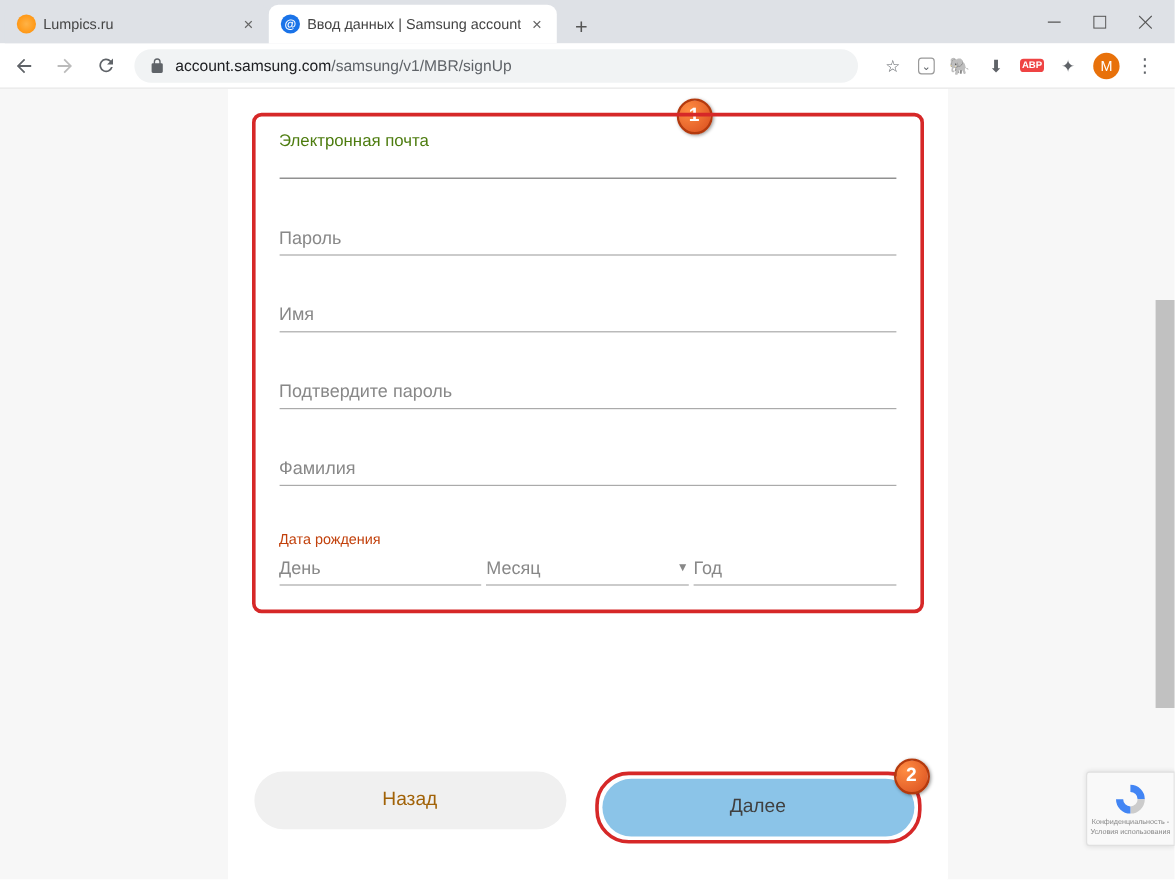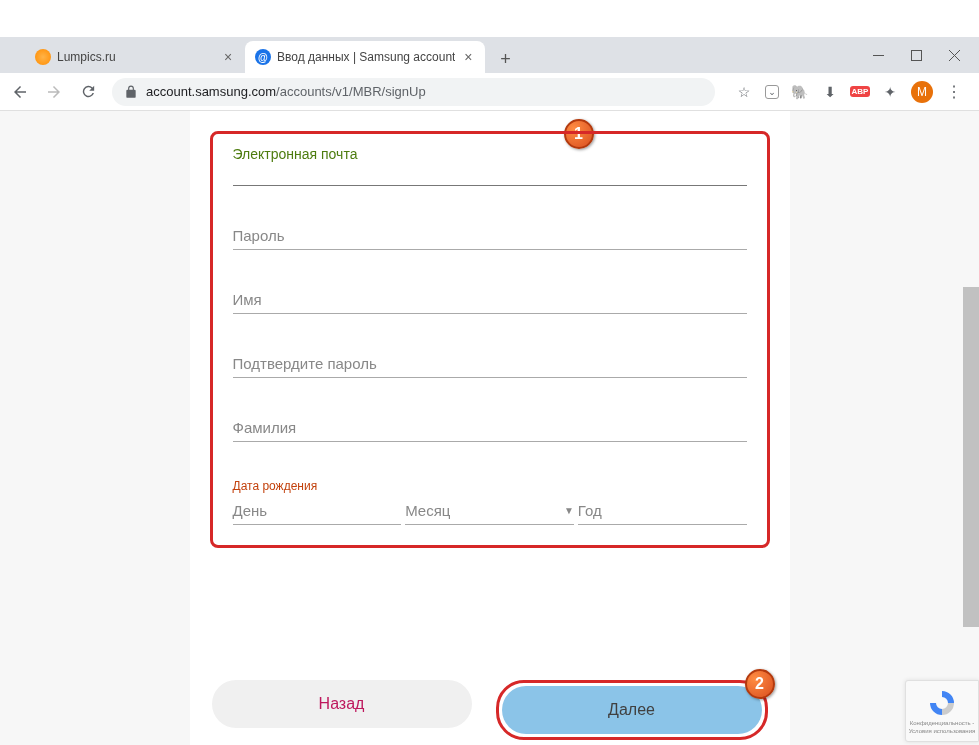--- a/index.html
+++ b/index.html
@@ -10,23 +10,22 @@
       height: 745px;
       overflow: hidden;
       position: relative;
     }
     
     .tabbar {
       height: 36px;
       background: #dee1e6;
       display: flex;
       align-items: flex-end;
-      padding-left: 25px;
-      position: relative;
-      margin-top: 37px;
+      padding-left: 4px;
+      position: relative;
     }
     .tab {
       height: 32px;
       min-width: 220px;
       background: #dee1e6;
       border-radius: 8px 8px 0 0;
       display: flex;
       align-items: center;
       padding: 0 10px;
       font-size: 12px;
@@ -168,21 +167,21 @@
       width: 260px;
       height: 48px;
       border-radius: 24px;
       border: none;
       font-size: 16px;
       cursor: pointer;
       display:flex;
       align-items:center;
       justify-content:center;
     }
-    .btn-back { background: #f0f0f0; color: #be185d; }
+    .btn-back { background: #f0f0f0; color: #a16207; }
     .btn-next-wrap {
       border: 3px solid #d62828;
       border-radius: 28px;
       padding: 3px;
       position: relative;
     }
     .btn-next { background: #8bc4e8; color: #404040; }
     .callout {
       position: absolute;
       width: 30px; height: 30px;
@@ -280,21 +279,21 @@
     </span>
   <span class="nav-btn">
       <svg width="17" height="17" viewBox="0 0 24 24">
         <path d="M17.65 6.35A8 8 0 1 0 19.73 14h-2.08A6 6 0 1 1 16.24 7.76L13 11h7V4z" fill="#5f6368"></path>
       </svg>
     </span>
   <div class="url-box">
     <svg width="14" height="14" viewBox="0 0 24 24">
         <path d="M18 8h-1V6a5 5 0 0 0-10 0v2H6a2 2 0 0 0-2 2v10a2 2 0 0 0 2 2h12a2 2 0 0 0 2-2V10a2 2 0 0 0-2-2zM9 6a3 3 0 0 1 6 0v2H9z" fill="#5f6368"></path>
       </svg>
-    <span><span class="url-domain">account.samsung.com</span><span class="url-path">/accounts/v1/MBR/signUp</span></span>
+    <span><span class="url-domain">account.samsung.com</span><span class="url-path">/samsung/v1/MBR/signUp</span></span>
   </div>
   <div class="ext-icons">
     <span class="ext-icon ext-star">☆</span>
     <span class="ext-icon ext-pocket">⌄</span>
     <span class="ext-icon ext-evernote">🐘</span>
     <span class="ext-icon ext-down">⬇</span>
     <span class="ext-icon">
         <span class="ext-abp">ABP</span>
       </span>
     <span class="ext-icon ext-puzzle">✦</span>

